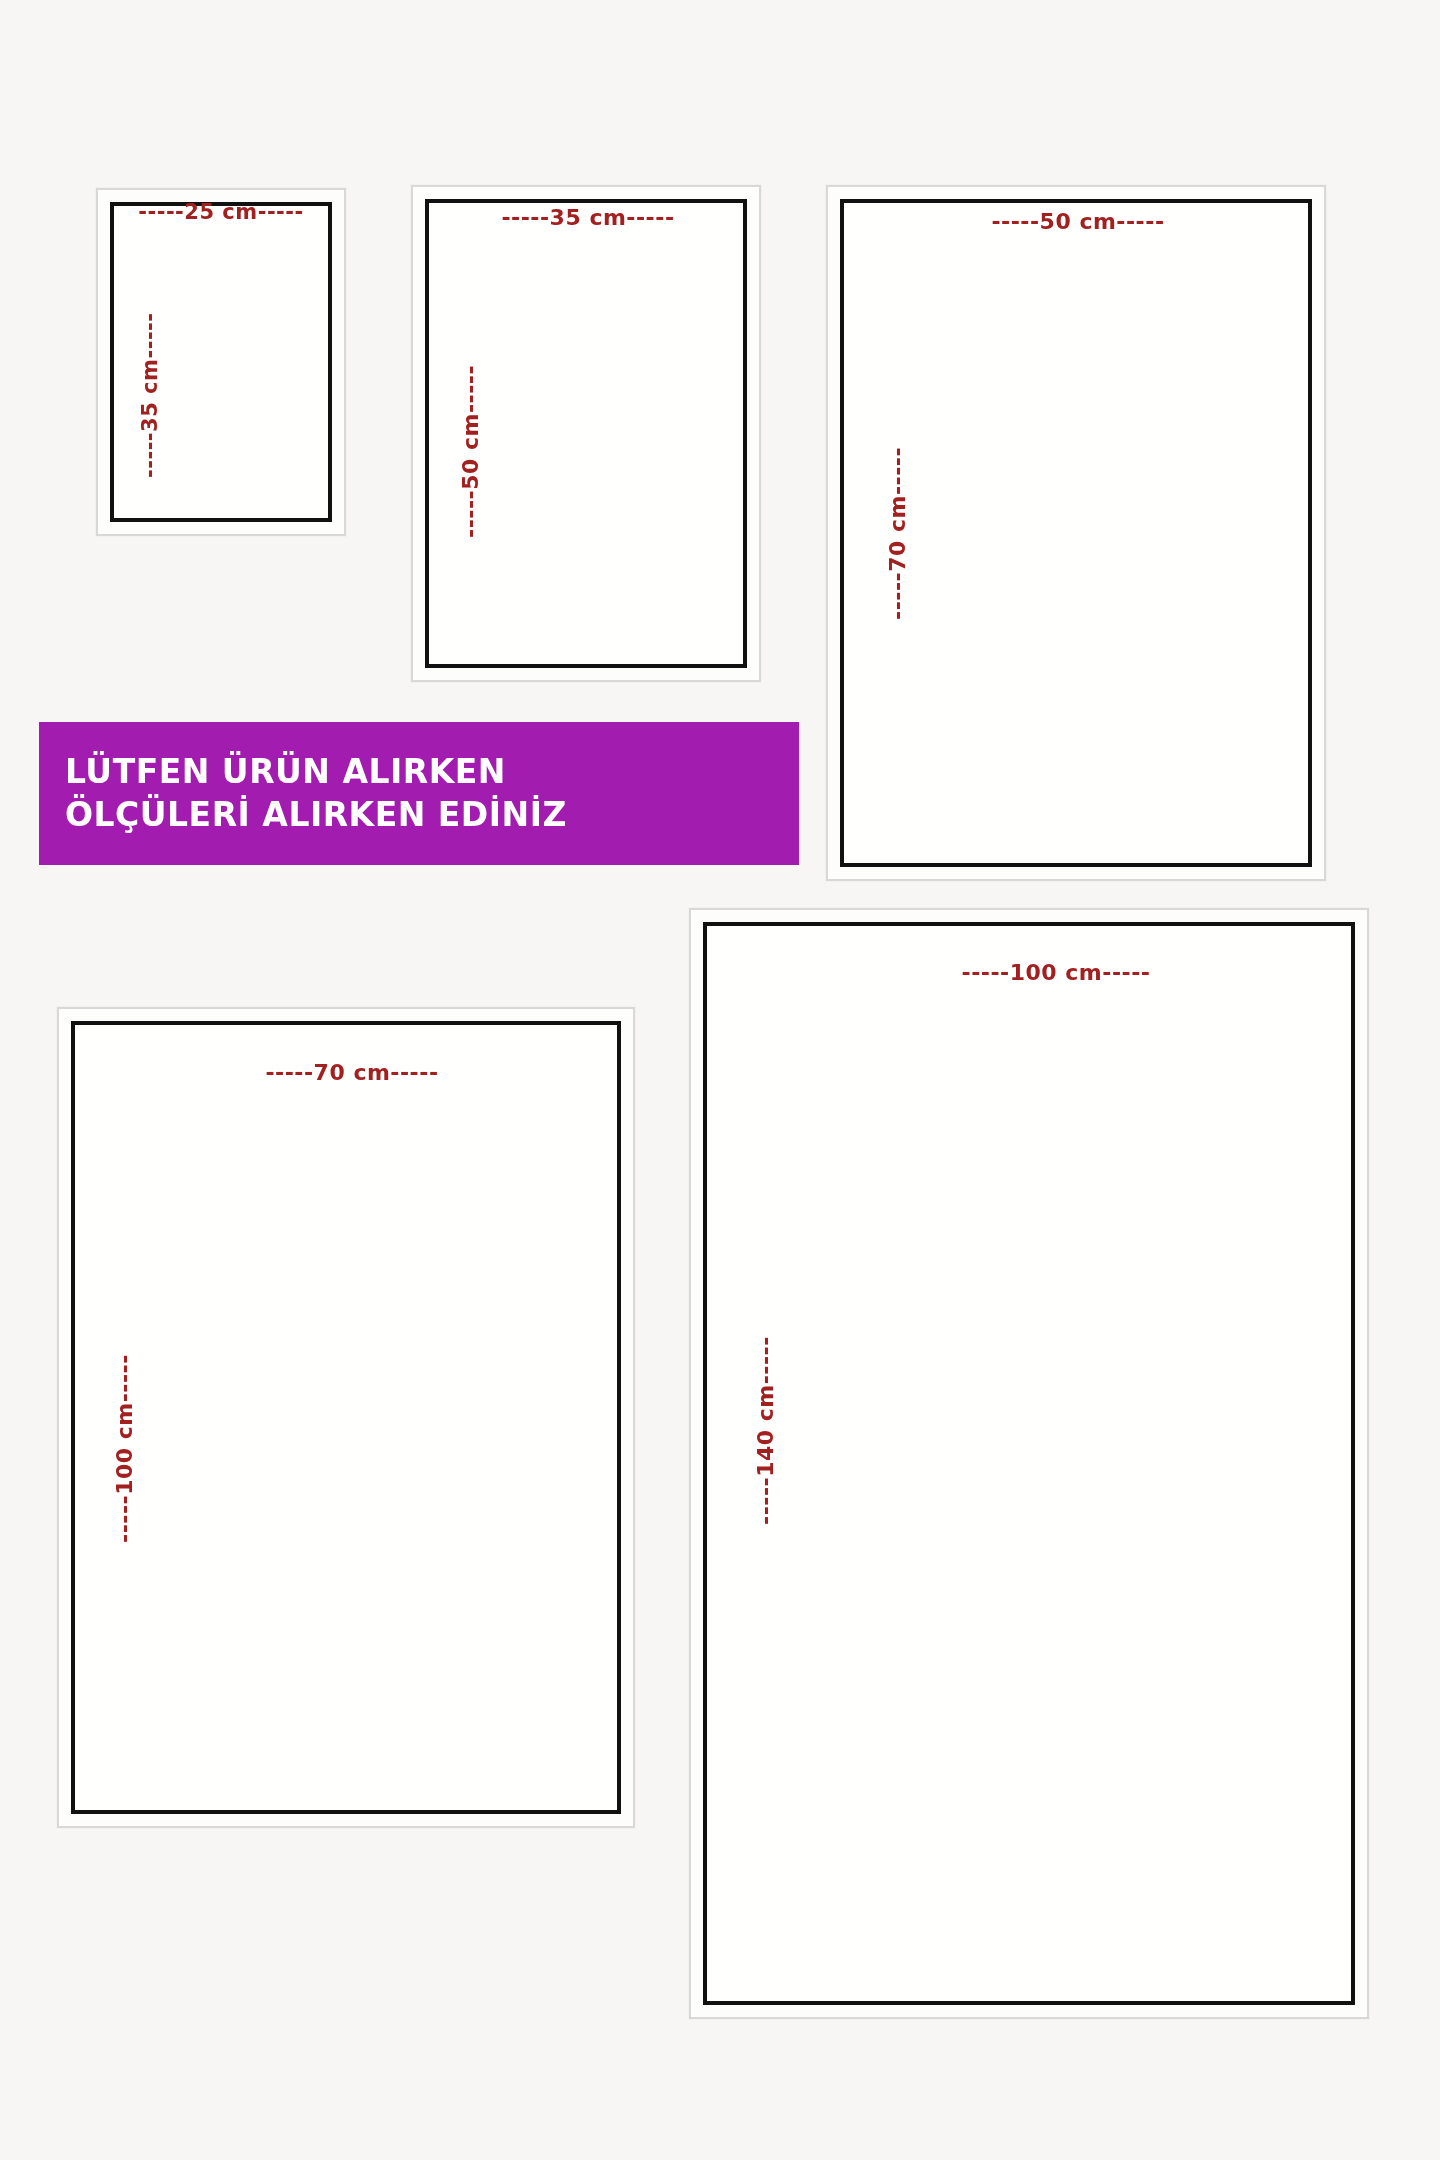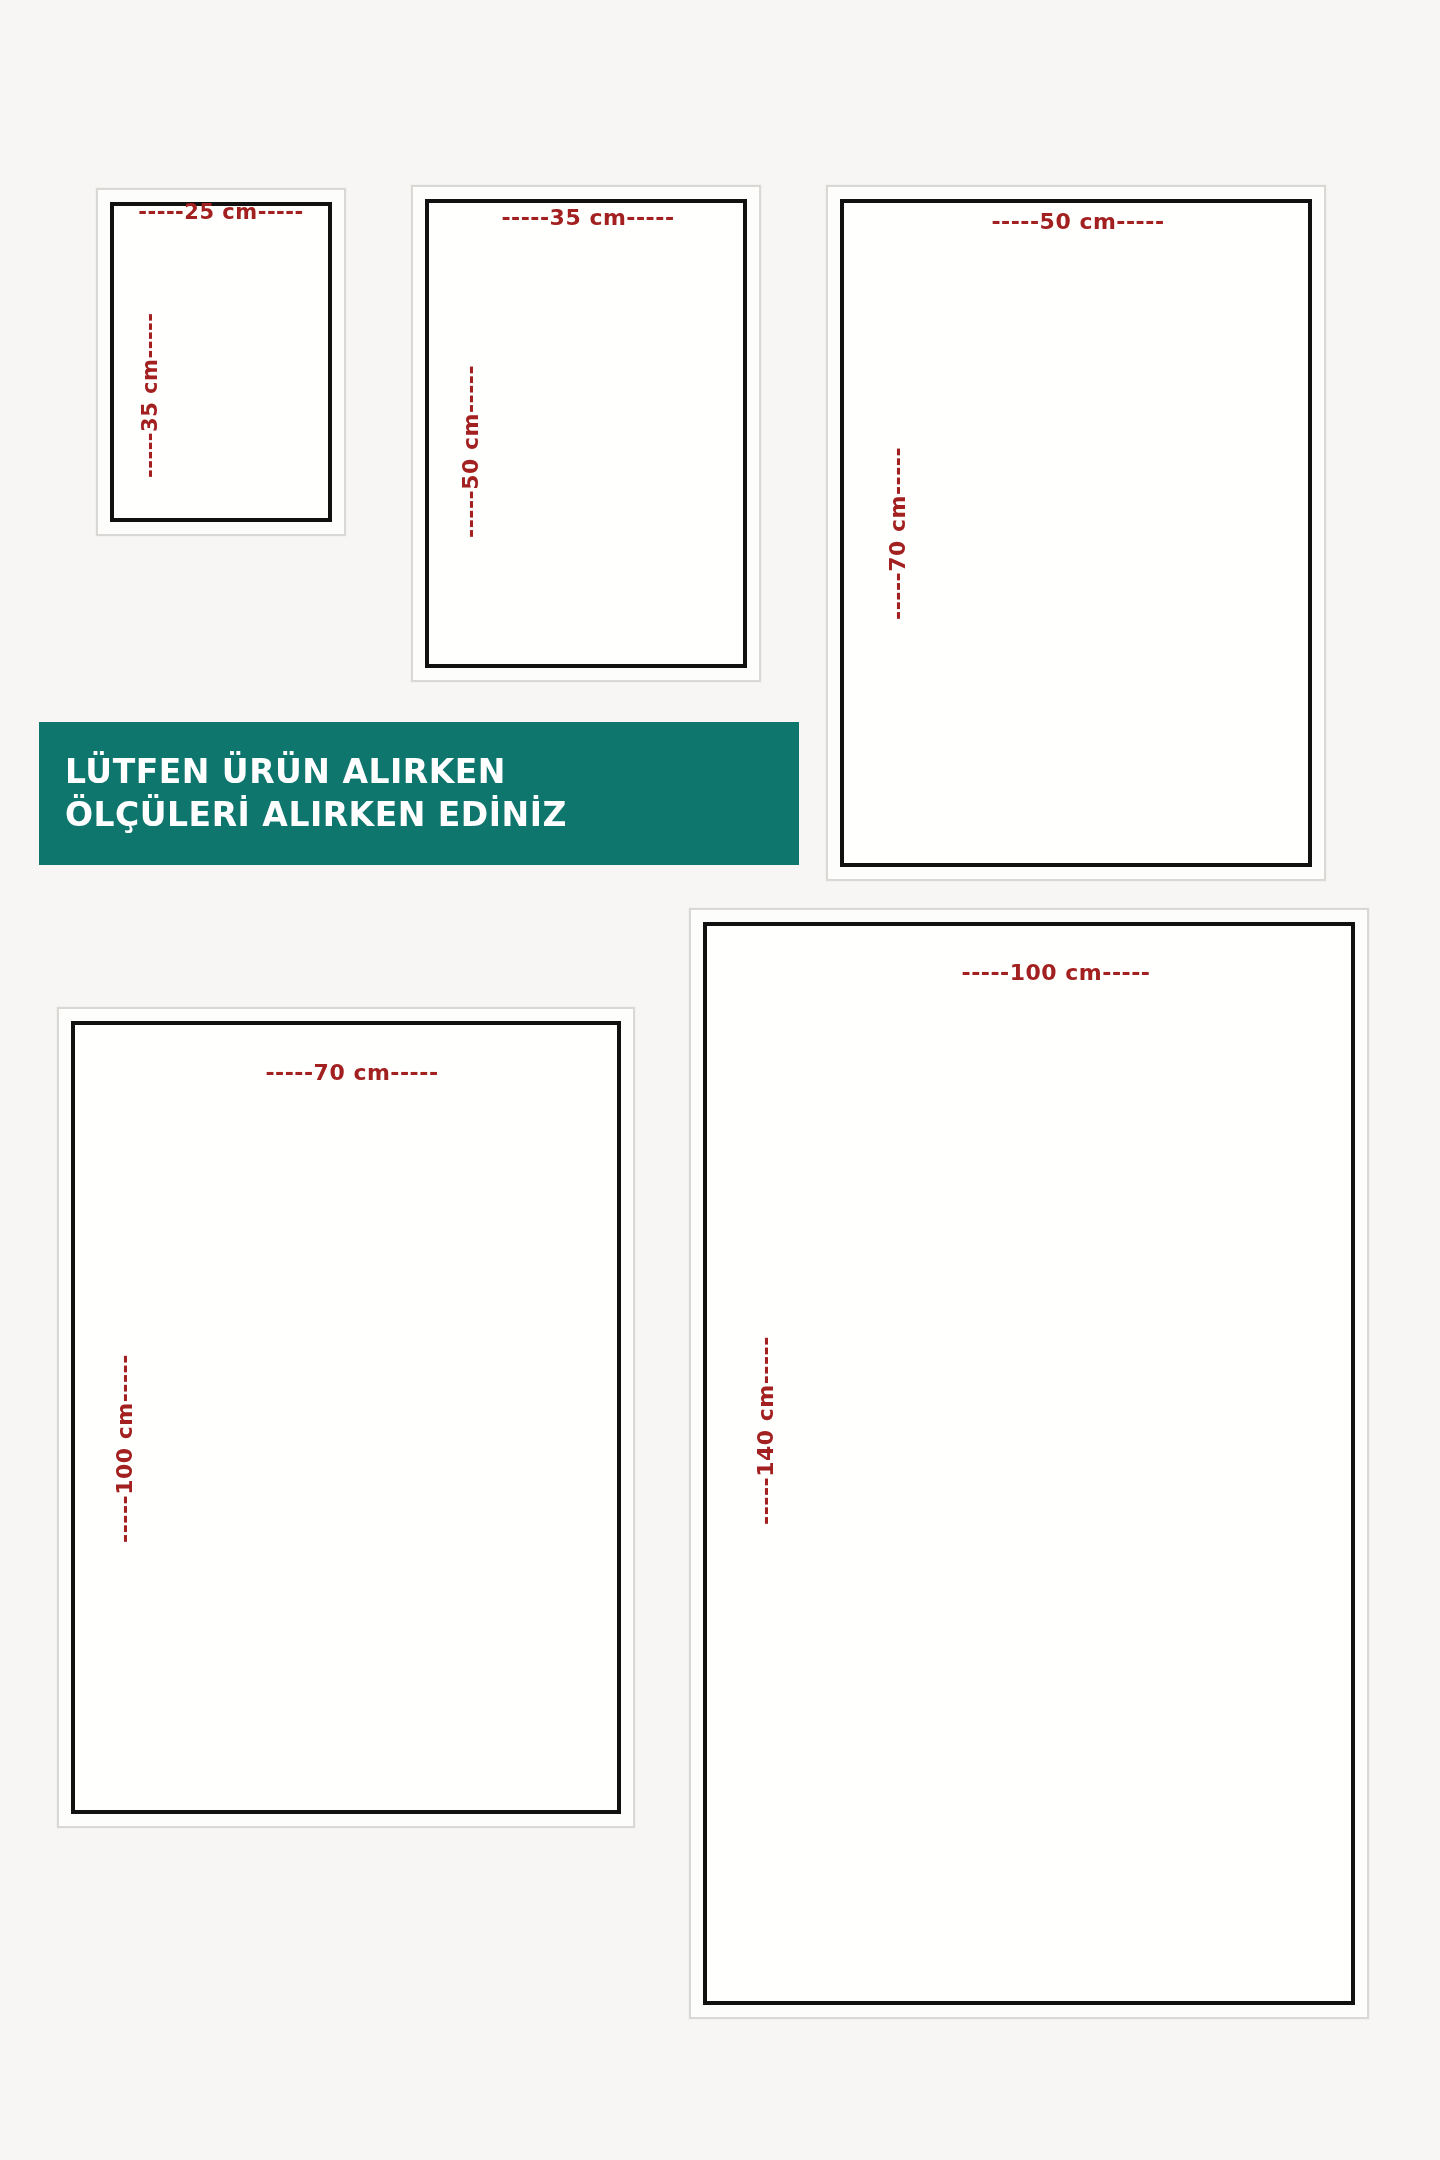--- a/index.html
+++ b/index.html
@@ -58,21 +58,21 @@
   }
   .dim-v {
     
     transform-origin: left top;
     transform: rotate(-90deg);
   }
 
   
   #warning-banner {
     position: absolute;
-    background: #0f766e;
+    background: #a21caf;
     color: #ffffff;
     display: flex;
     flex-direction: column;
     justify-content: center;
     padding: 14px 26px;
     box-sizing: border-box;
   }
   #warning-banner .line {
     font-size: 33px;
     font-weight: bold;

